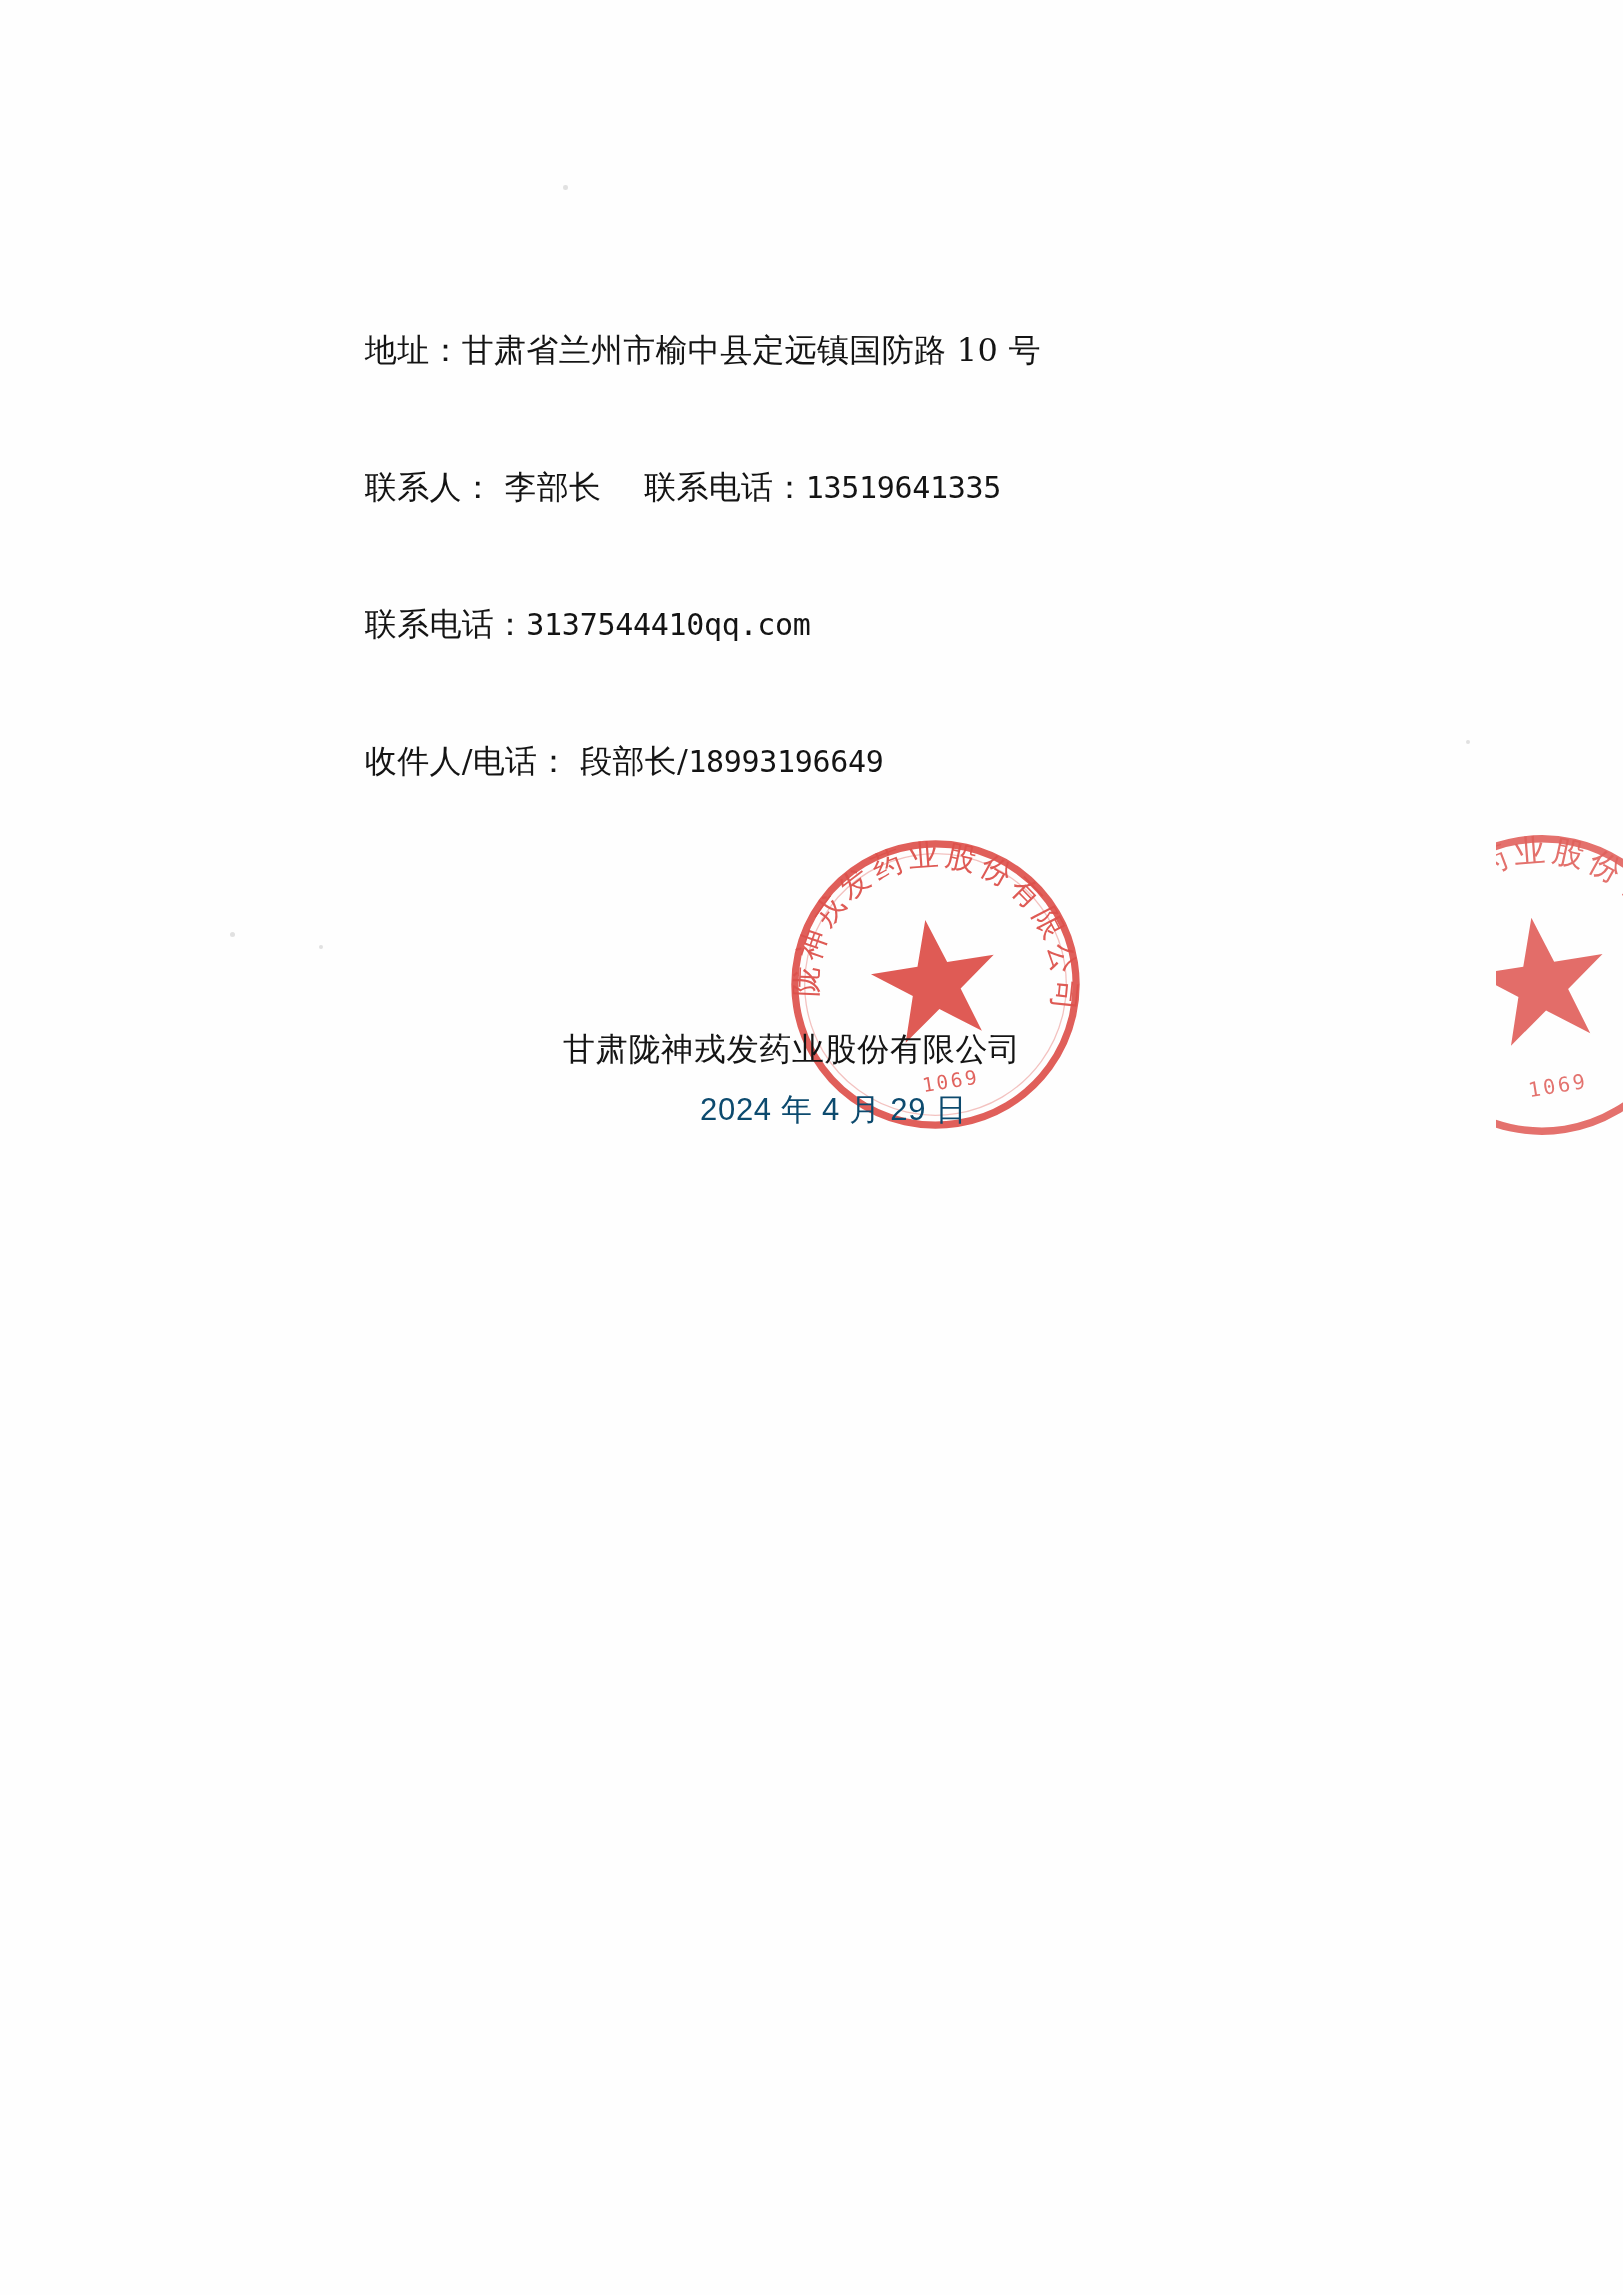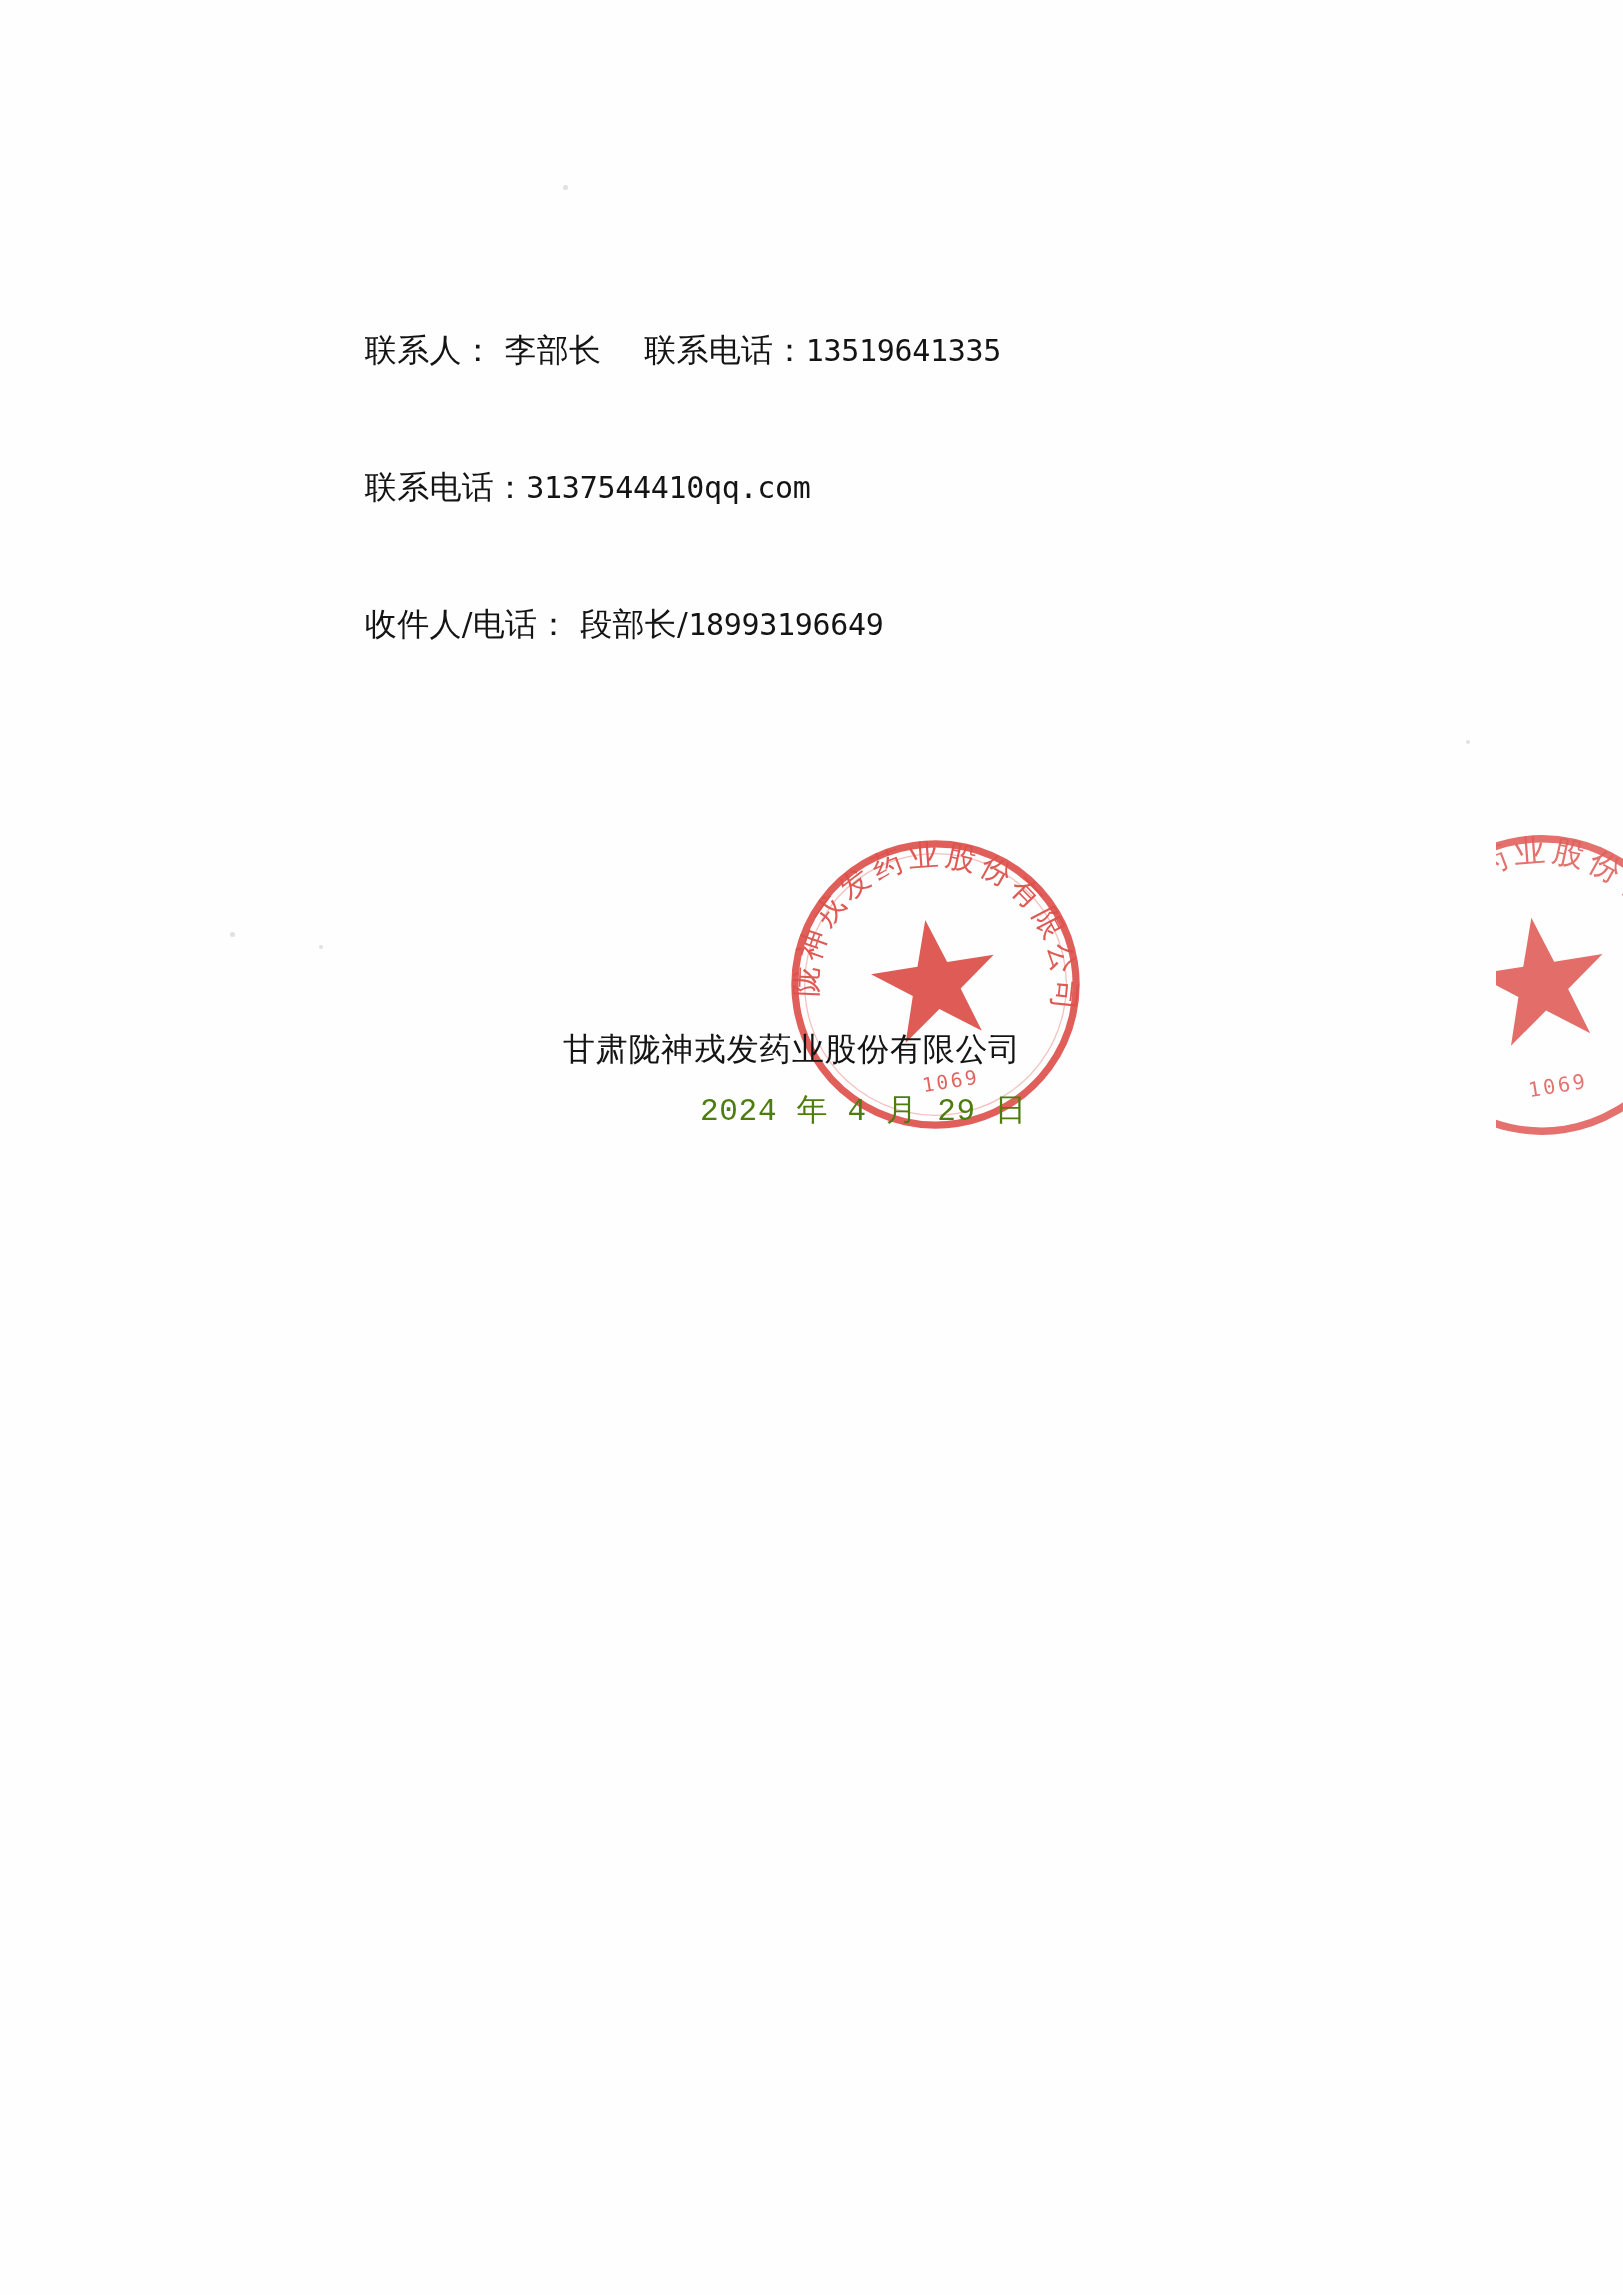--- a/index.html
+++ b/index.html
@@ -57,23 +57,23 @@
     letter-spacing: 0.7px;
     color: #141414;
     white-space: pre;
     font-family: "DejaVu Serif", serif;
   }
   .sig-date {
     margin-top: 17px;
     margin-left: 137px;
     font-size: 31px;
     letter-spacing: 0.7px;
-    color: #4d7c0f;
+    color: #0c4a6e;
     white-space: pre;
-    font-family: Liberation Mono, monospace;
+    font-family: Liberation Sans, sans-serif;
   }
 
   
   .seal {
     position: absolute;
     left: 772px;
     top: 821px;
     width: 327px;
     height: 327px;
     transform: rotate(-9deg);
@@ -110,20 +110,23 @@
     opacity: 0.55;
   }
 </style>
 </head>
 <body>
 
 <div class="page">
 
   <div class="contact-block">
 
+    <div class="contact-line">
+      <span>地址：</span><span>甘肃省兰州市榆中县定远镇国防路 10 号</span>
+    </div>
 
     <div class="contact-line">
       <span>联系人： 李部长　 联系电话：</span><span class="mono">13519641335</span>
     </div>
 
 
     <div class="contact-line">
       <span>联系电话：</span><span class="mono">3137544410qq.com</span>
     </div>
 

